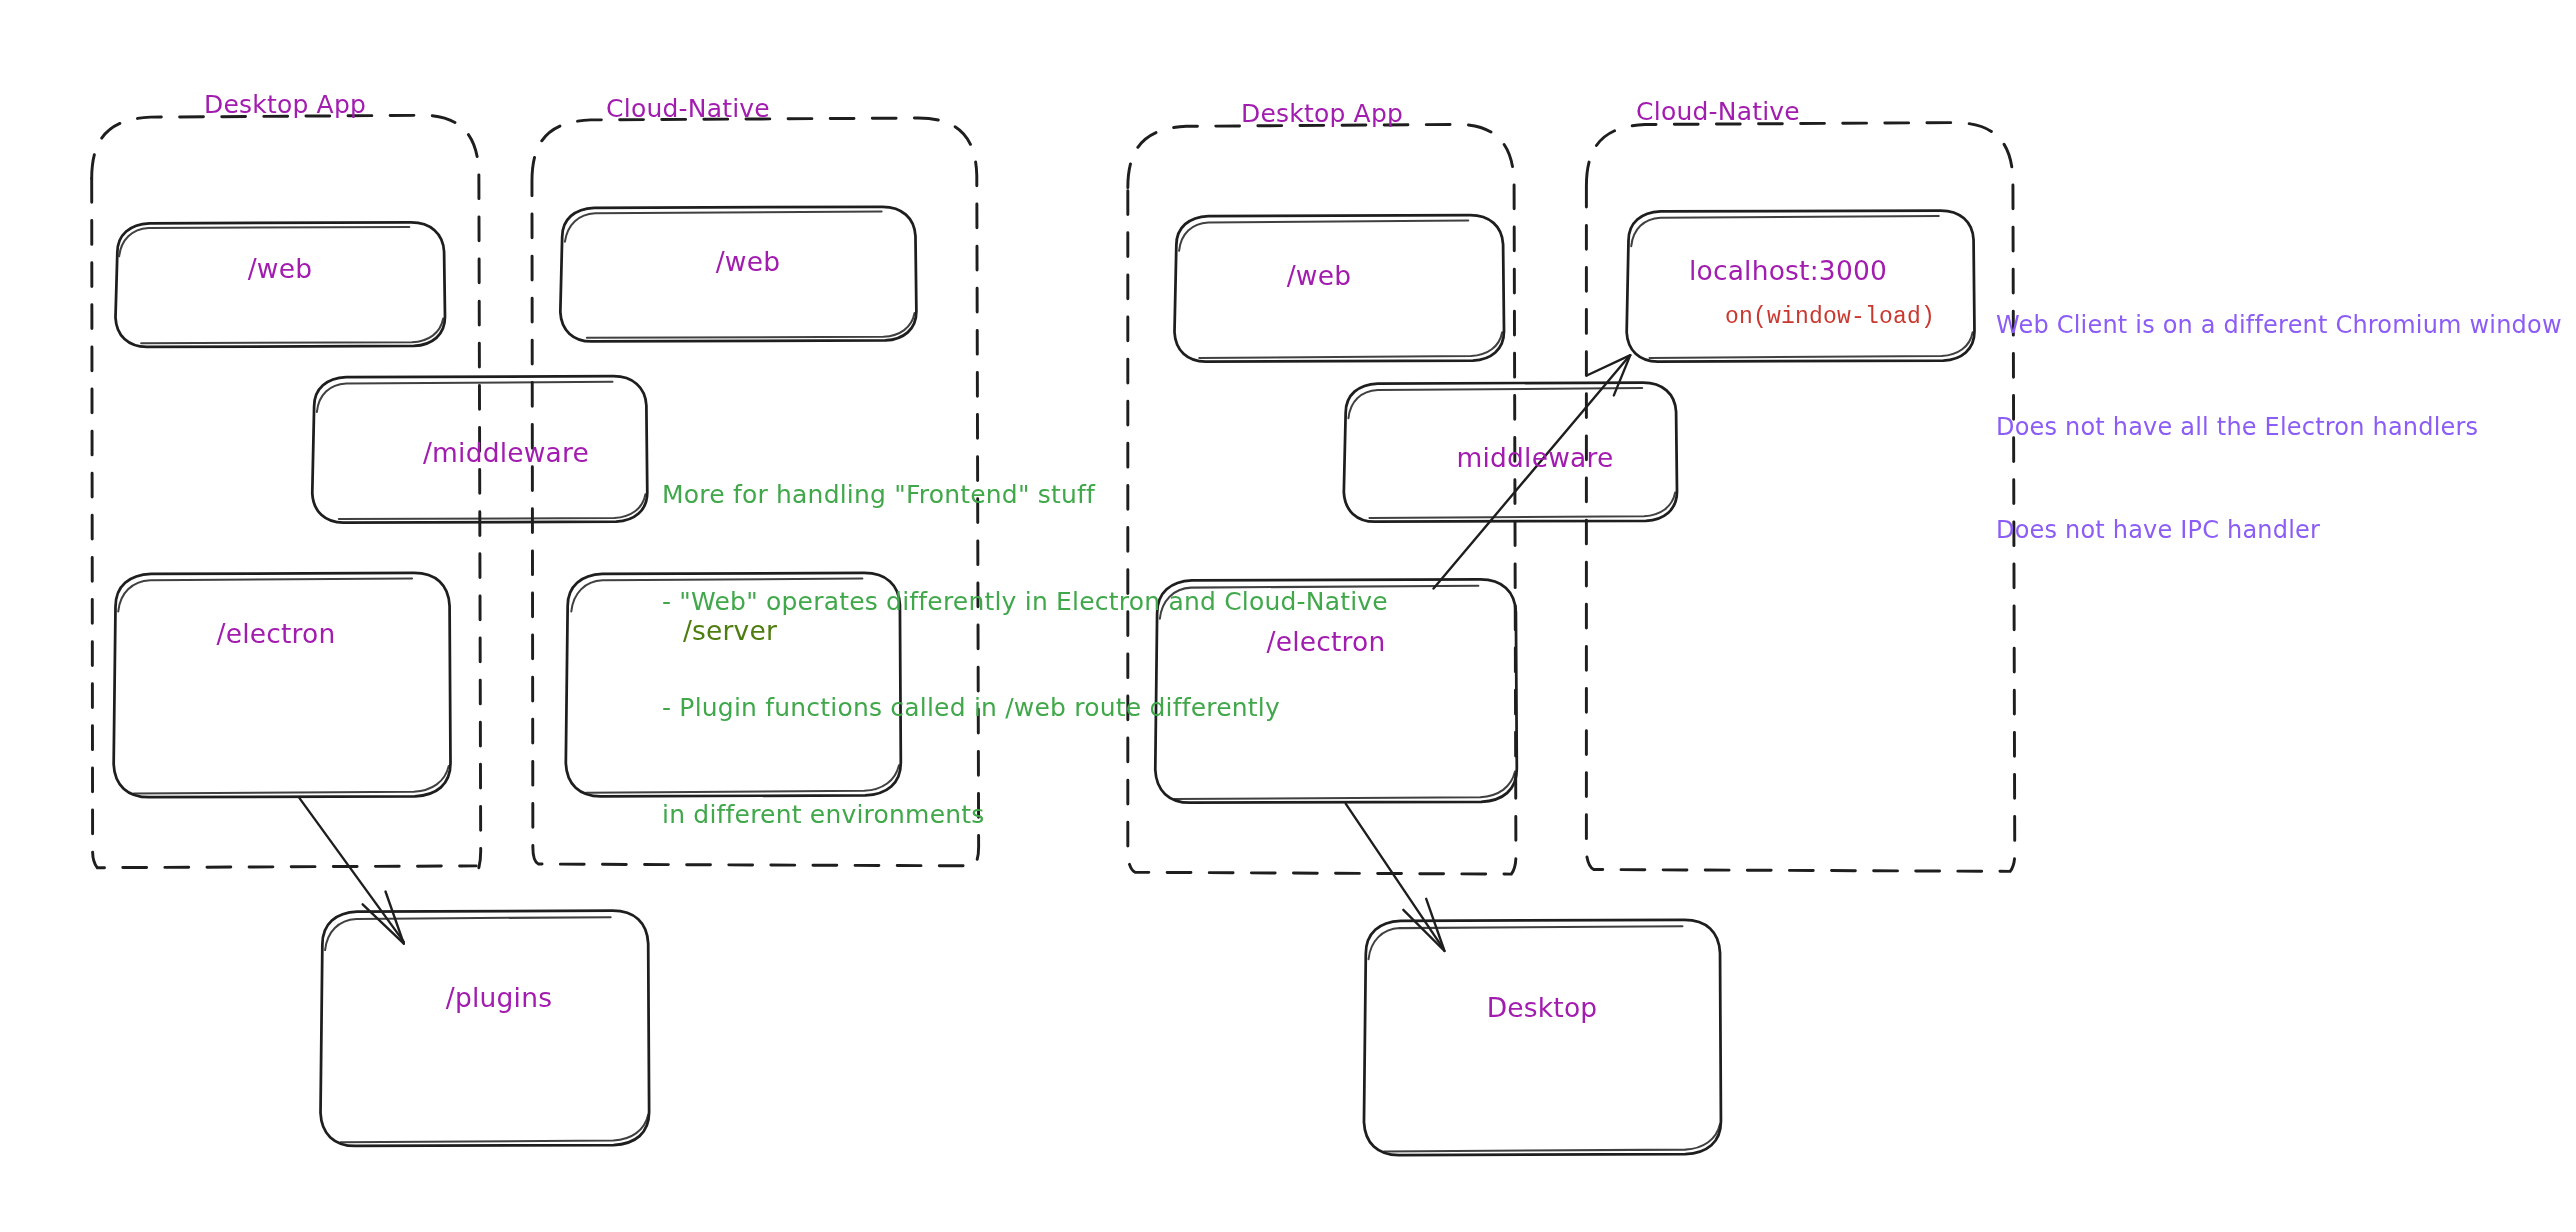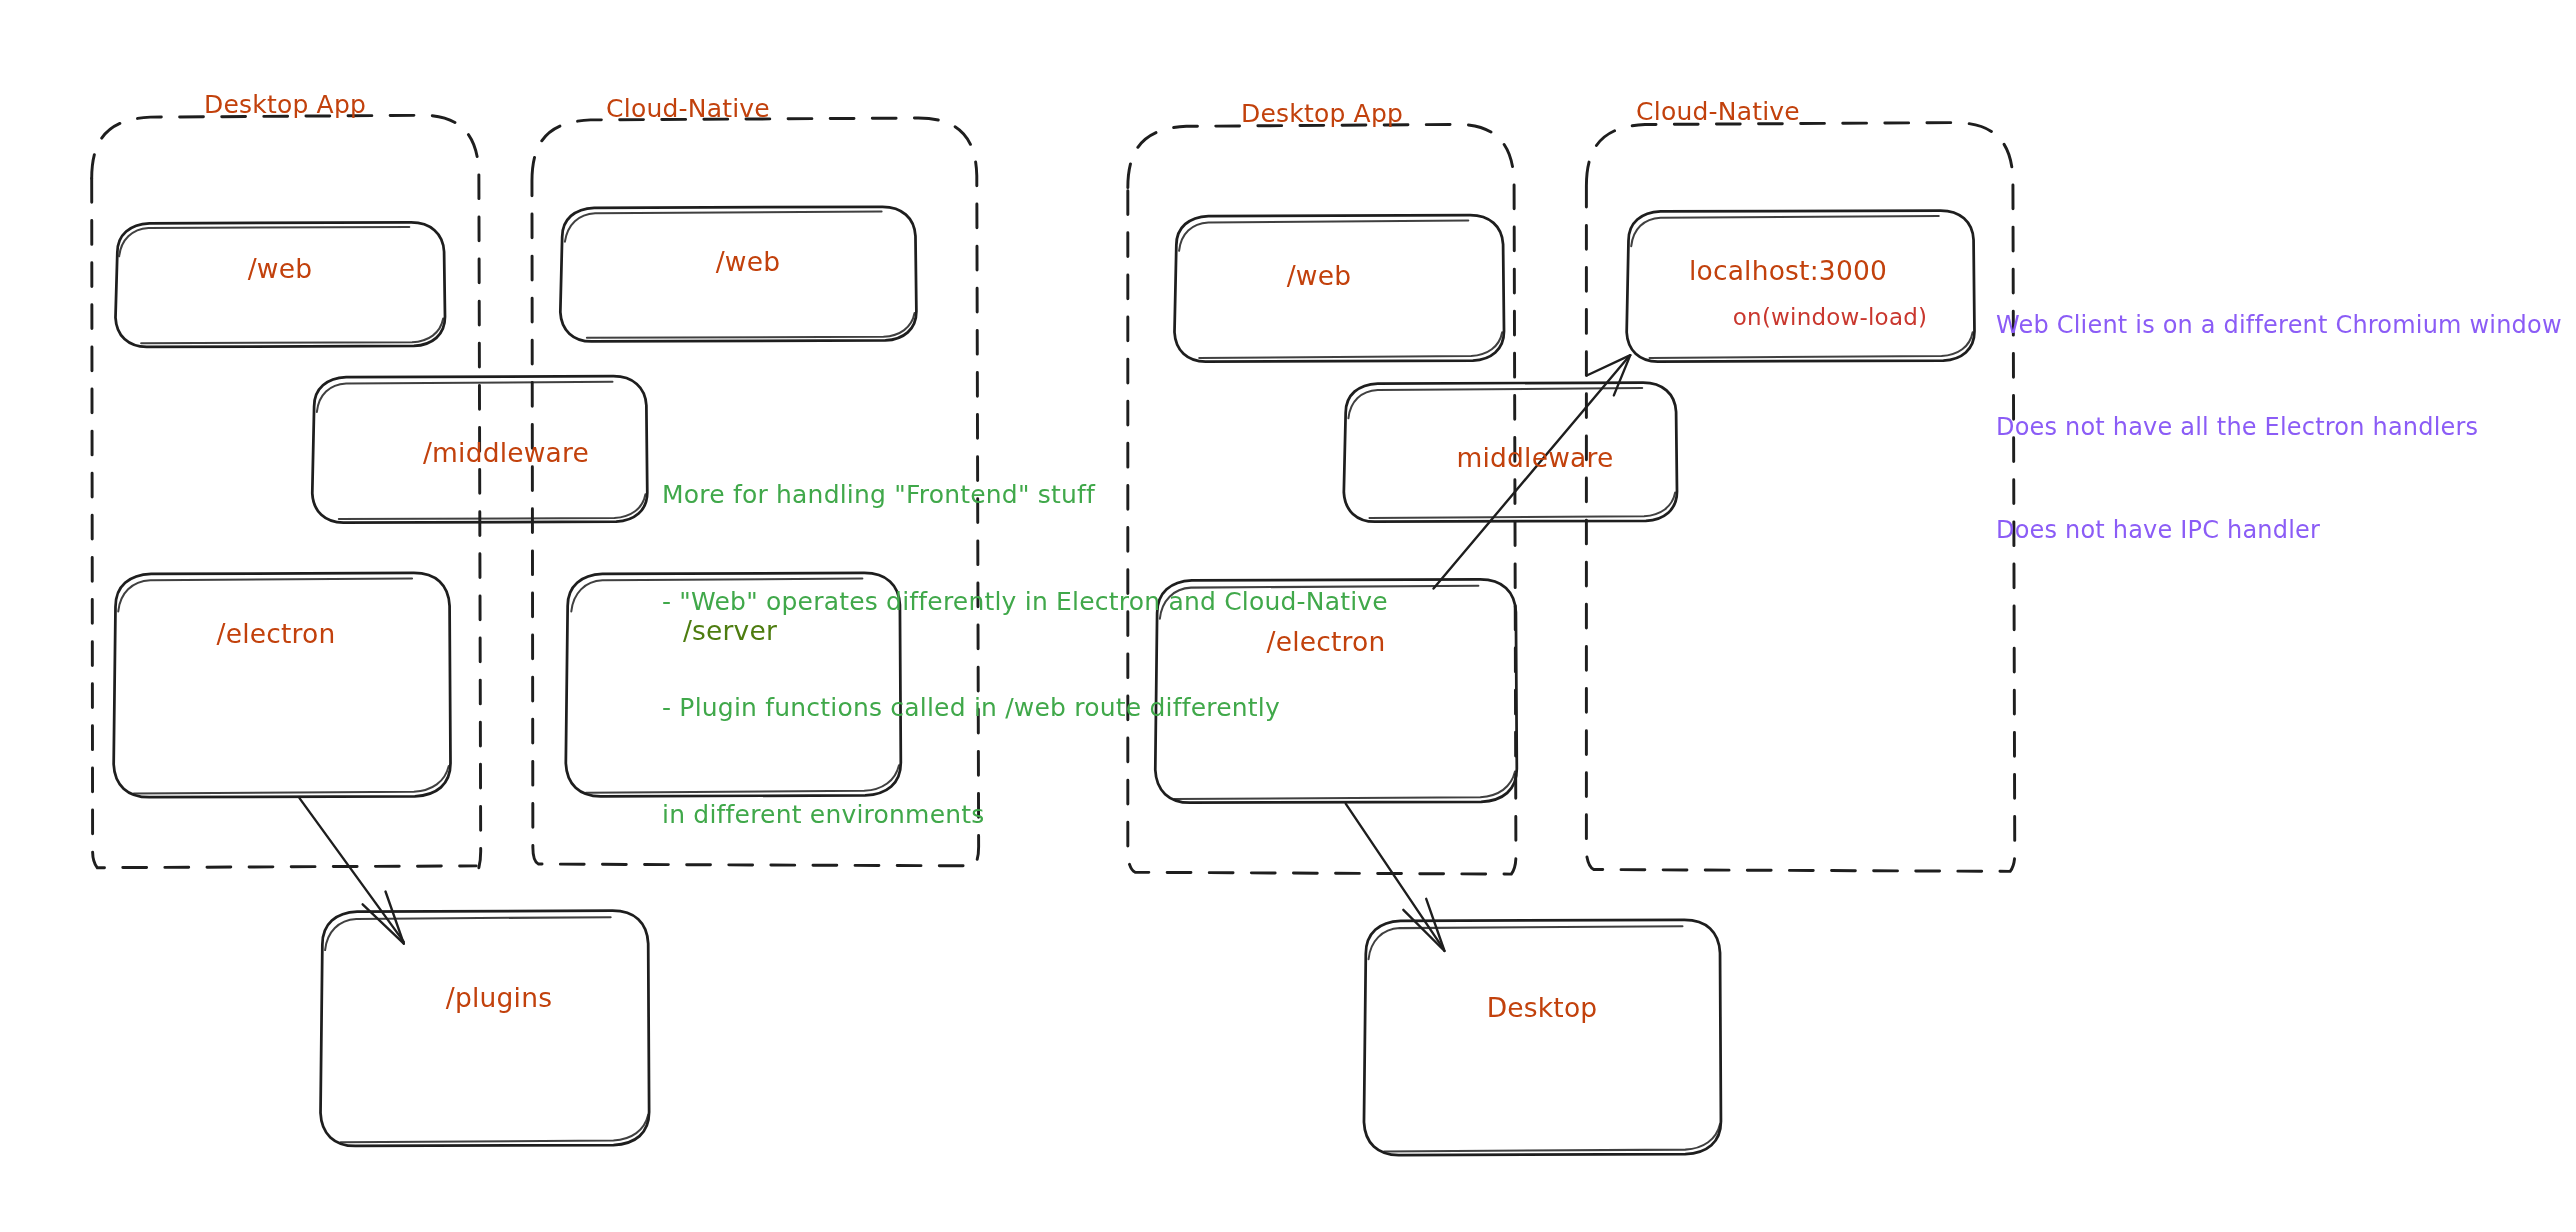--- a/index.html
+++ b/index.html
@@ -22,40 +22,41 @@
     position: absolute;
     left: 0;
     top: 0;
     width: 2576px;
     height: 1232px;
     pointer-events: none;
   }
   .label {
     position: absolute;
     font-family: "DejaVu Sans", sans-serif;
-    color: #c2410c;
+    color: #a21caf;
     white-space: pre;
     line-height: 1.32;
     letter-spacing: 0.2px;
   }
   .group-title {
     font-size: 25px;
     text-align: center;
     transform: translateX(-50%);
   }
   .box-label {
     font-size: 26.5px;
     text-align: center;
     transform: translateX(-50%);
   }
   .box-sublabel {
     font-size: 23px;
     text-align: center;
     transform: translateX(-50%);
     color: #c9372e;
+    font-family: Liberation Mono, monospace;
   }
   .note-green {
     font-size: 25px;
     color: #40a84a;
     line-height: 1.42;
   }
   .note-red {
     font-size: 24px;
     color: #8b5cf6;
     line-height: 1.42;

